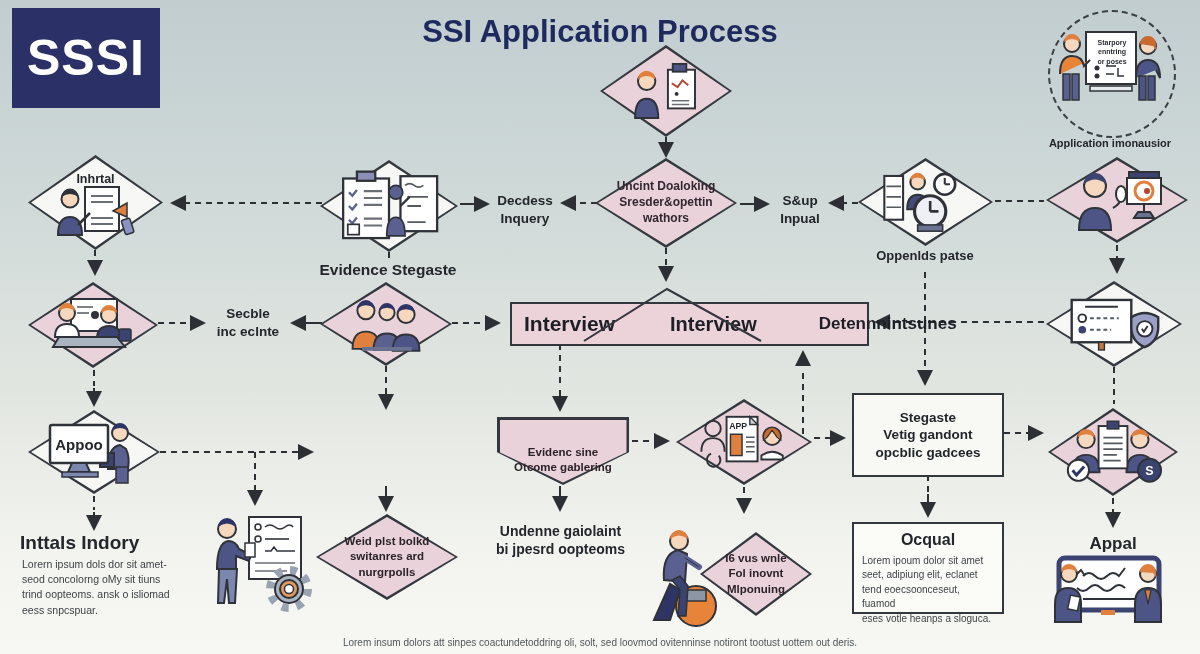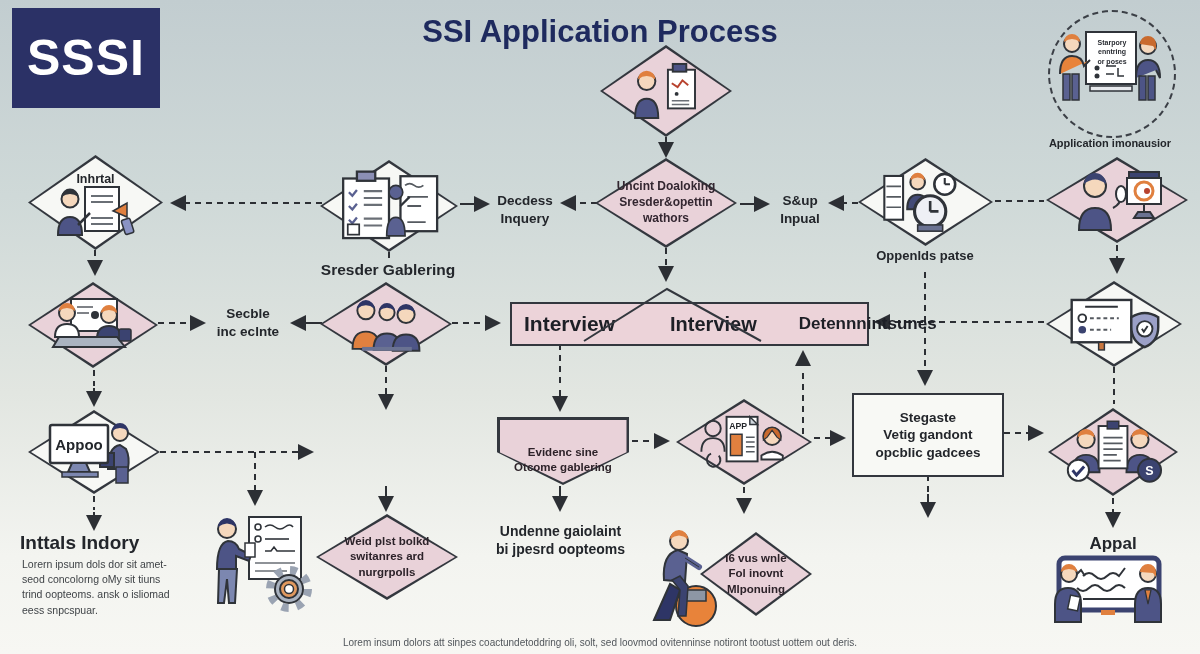--- a/index.html
+++ b/index.html
@@ -166,21 +166,21 @@
         <path d="M26,21 h16 M26,27 h16 M26,33 h16 M26,45 h16 M26,51 h16" stroke="#6a6f76" stroke-width="1.8"></path>
         <rect x="12" y="50" width="10" height="9" fill="#fff" stroke="#2f3339" stroke-width="1.5"></rect>
         <rect x="58" y="8" width="32" height="48" fill="#fff" stroke="#2f3339" stroke-width="2"></rect>
         <path d="M62,16 q4,-3 8,0 t8,0 M64,26 h18 M64,34 h12 M64,48 h16" stroke="#555a60" stroke-width="1.6" fill="none"></path>
         <circle cx="54" cy="22" r="6" fill="#5a6191" stroke="#2f3339" stroke-width="1.5"></circle>
         <path d="M46,60 q0,-16 8,-16 q8,0 8,16 z" fill="#5a6191" stroke="#2f3339" stroke-width="1.5"></path>
         <path d="M58,34 l8,-8" stroke="#2f3339" stroke-width="2"></path>
       </svg>
     </div>
   </div>
-  <div class="lbl" style="left:288px;top:260px;width:200px;font-size:15.5px">Sresder Gablering</div>
+  <div class="lbl" style="left:288px;top:260px;width:200px;font-size:15.5px">Evidence Stegaste</div>
 
   <div class="lbl" style="left:490px;top:192px;width:70px;font-size:13.5px">Decdess
 Inquery</div>
 
   <div class="node pink" style="left:595px;top:158px;width:142px;height:90px">
     <div class="dmd-b"></div>
       <div class="dmd-f"></div>
     <div class="dmd-t" style="top:0;bottom:0;display:flex;align-items:center;justify-content:center;font-size:12px">Uncint Doaloking
 Sresder&amp;opettin
 wathors</div>
@@ -266,21 +266,21 @@
         <path d="M57,18 a9,9 0 0 1 18,0 q-9,-7 -18,0 z" fill="#2e3566"></path>
         <path d="M52,58 q0,-17 14,-17 q14,0 14,17 z" fill="#4d5486" stroke="#2f3339" stroke-width="2"></path>
         <rect x="20" y="54" width="52" height="4" fill="#6a7292"></rect>
       </svg>
     </div>
   </div>
 
   <div id="bar" class="abs">
     <span style="font-size:21px;font-weight:800;margin-left:12px">Interview</span>
     <span style="font-size:20px;font-weight:800;margin-left:55px">Interview</span>
-    <span style="font-size:17px;font-weight:800;margin-left:42px">Detennnintsunes</span>
+    <span style="font-size:17px;font-weight:800;margin-left:62px">Detennnintsunes</span>
   </div>
   <svg class="conn-top" width="1200" height="654">
     <path d="M584,341 L667,289 L761,341" stroke="#33373e" stroke-width="2" fill="none"></path>
   </svg>
 
   <div class="node" style="left:1046px;top:281px;width:136px;height:86px">
     <div class="dmd-b"></div>
       <div class="dmd-f"></div>
     <div class="dmd-c">
       <svg viewBox="0 0 104 66" width="100" height="64">
@@ -424,20 +424,27 @@
   </div>
 
   <div class="node pink" style="left:700px;top:532px;width:112px;height:84px">
     <div class="dmd-b"></div>
       <div class="dmd-f"></div>
     <div class="dmd-t" style="top:0;bottom:0;display:flex;align-items:center;justify-content:center;font-size:11.5px;color:#2c2229">I6 vus wnle
 Fol inovnt
 Mlponuing</div>
   </div>
 
+  <div class="box" style="left:852px;top:522px;width:152px;height:92px;padding:6px 8px;box-sizing:border-box;background:#fbfbf8">
+    <div class="lbl" style="position:static;font-size:16px">Ocqual</div>
+    <div class="body-txt" style="position:static;font-size:10px;margin-top:3px">Lorem ipoum dolor sit amet
+seet, adipiung elit, eclanet
+tend eoecsoonceseut, fuamod
+eses votle heanps a sloguca.</div>
+  </div>
 
   <div class="lbl" style="left:1053px;top:533px;width:120px;font-size:17px">Appal</div>
   <div class="illu" style="left:1048px;top:552px">
     <svg viewBox="0 0 120 72" width="122" height="72">
       <rect x="10" y="6" width="100" height="52" rx="6" fill="#fff" stroke="#3b4370" stroke-width="5"></rect>
       <path d="M26,24 l6,-6 4,6 M34,24 q6,-6 12,0 t12,0 t12,0 l6,-8" fill="none" stroke="#2f3339" stroke-width="2"></path>
       <path d="M28,36 q6,6 12,0 t12,0 t12,0 t12,0" fill="none" stroke="#2f3339" stroke-width="2"></path>
       <path d="M34,47 h52" stroke="#2f3339" stroke-width="2"></path>
       <rect x="52" y="58" width="14" height="5" fill="#e0803f"></rect>
       <circle cx="20" cy="22" r="8" fill="#f5d8bd" stroke="#2f3339" stroke-width="2"></circle>

